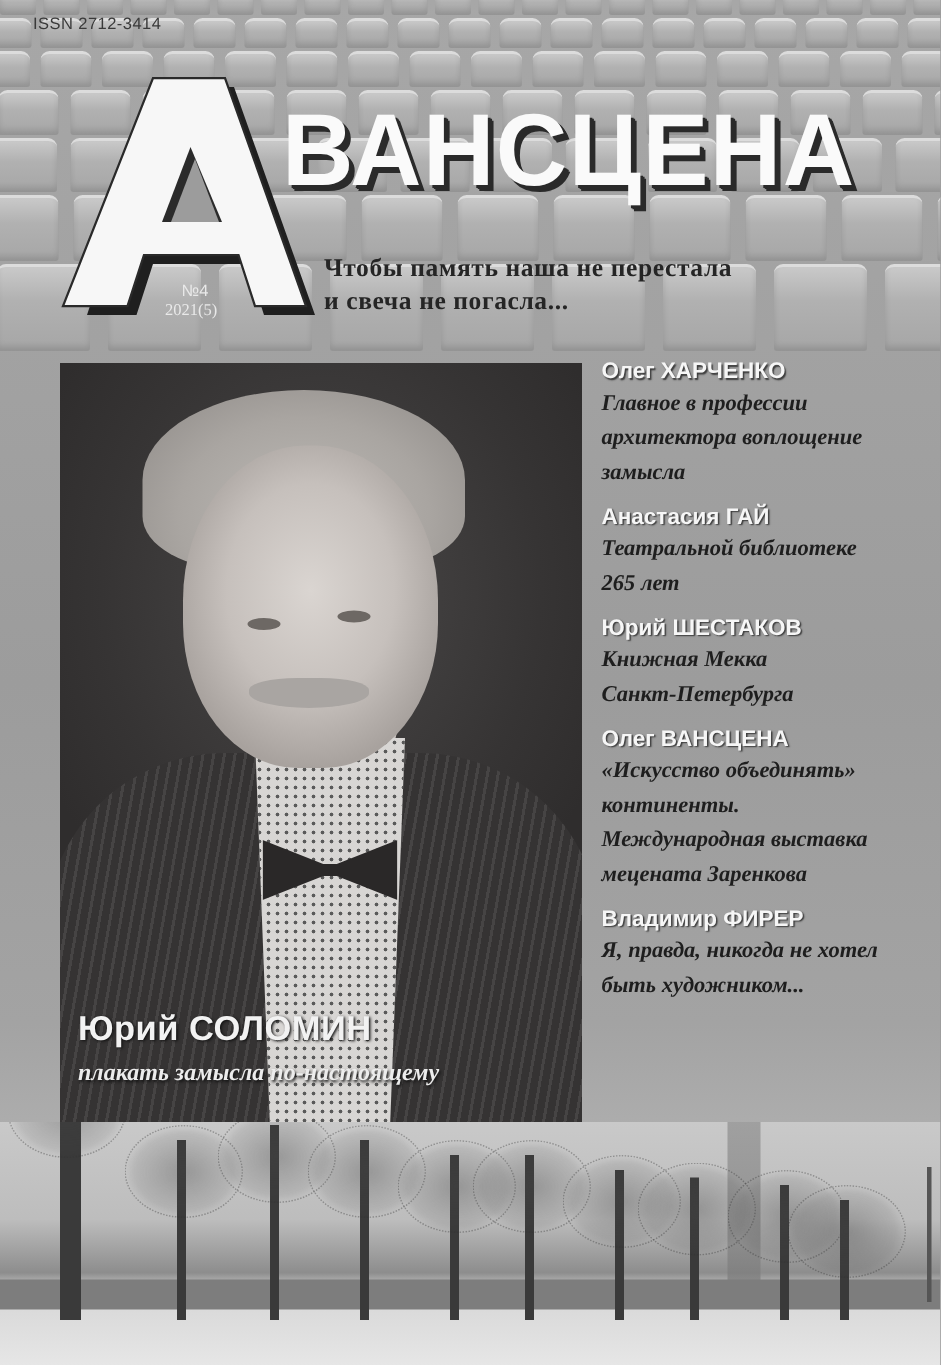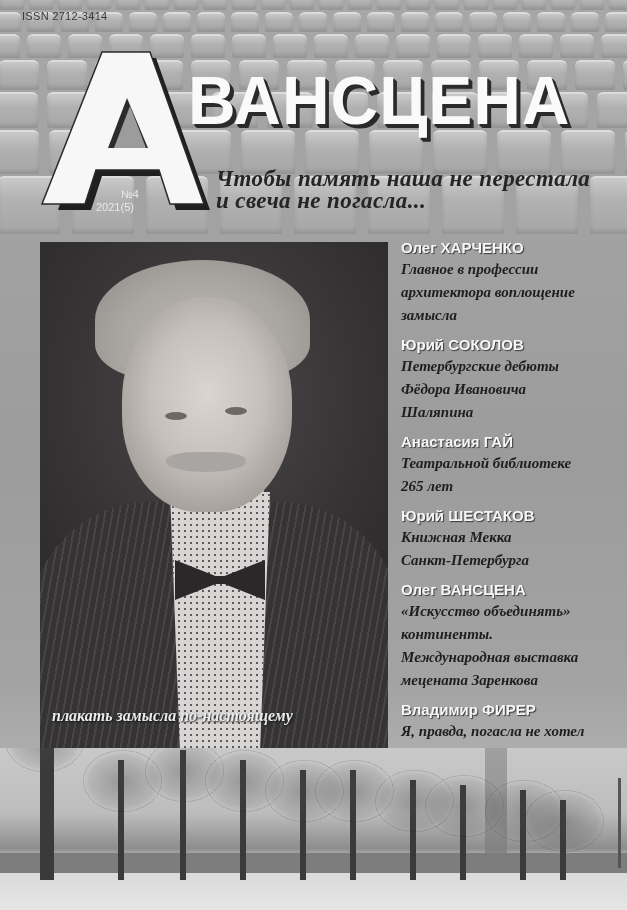--- a/index.html
+++ b/index.html
@@ -24,24 +24,24 @@
 
   
   .bigA { position: absolute; left: 40px; top: 50px; width: 175px; height: 165px; }
   .title-rest {
     position: absolute; left: 188px; top: 66px; font-weight: bold; font-size: 68px; line-height: 68px;
     color: #fafafa; letter-spacing: 1px;
     text-shadow: 4px 4px 0 #2a2a2a, 3px 3px 0 #2a2a2a, 2px 2px 0 #2a2a2a;
     transform: scaleX(0.97); transform-origin: left top;
   }
   .issue-no { position: absolute; left: 121px; top: 188px; font-size: 11px; color: #e9e9e9; }
-  .issue-year { position: absolute; left: 96px; top: 201px; font-size: 11px; color: #e9e9e9; }
+  .issue-year { position: absolute; left: 110px; top: 201px; font-size: 11px; color: #e9e9e9; font-family: Liberation Serif, serif; }
   .tagline {
-    position: absolute; left: 216px; top: 168px; font-family: "Liberation Serif", serif; font-style: italic;
-    font-weight: bold; font-size: 23px; line-height: 22px; color: #252525; letter-spacing: 0.4px;
+    position: absolute; left: 216px; top: 168px; font-family: "Liberation Serif", serif; 
+    font-weight: bold; font-size: 17px; line-height: 22px; color: #252525; letter-spacing: 0.4px;
   }
 
   
   .photo {
     position: absolute; left: 40px; top: 242px; width: 348px; height: 506px;
     background: #3c3a3a; overflow: hidden;
   }
   .photo .bg { position: absolute; inset: 0;
     background: radial-gradient(ellipse 60% 50% at 50% 30%, #4a4848 0%, #363434 70%, #2f2d2d 100%); }
   .photo .jacket { position: absolute; left: -10px; top: 260px; width: 370px; height: 280px;
@@ -244,58 +244,53 @@
     <div class="bg"></div>
     <div class="jacket"></div>
     <div class="neck"></div>
     <div class="shirt"></div>
     <div class="bowtie"></div>
     <div class="hair"></div>
     <div class="face"></div>
     <div class="eye" style="left:125px; top:170px;"></div>
     <div class="eye" style="left:185px; top:165px;"></div>
     <div class="mustache"></div>
+    <div class="caption-name">Юрий СОЛОМИН</div>
     <div class="caption-quote">
       <div>плакать замысла по-настоящему</div>
     </div>
   </div>
 
   <div class="contents" id="contents">
       <div class="entry">
         <div class="author"><span>Олег</span> <span>ХАРЧЕНКО</span></div>
         <div class="article">Главное в профессии
 архитектора воплощение
 замысла</div>
-      </div>
-      <div class="entry">
-        <div class="author"><span>Юрий</span> <span>СОКОЛОВ</span></div>
-        <div class="article">Петербургские дебюты
- Фёдора Ивановича
-Шаляпина</div>
       </div>
       <div class="entry">
         <div class="author"><span>Анастасия</span> <span>ГАЙ</span></div>
         <div class="article">Театральной библиотеке
 265 лет</div>
       </div>
       <div class="entry">
         <div class="author"><span>Юрий</span> <span>ШЕСТАКОВ</span></div>
         <div class="article">Книжная Мекка
 Санкт-Петербурга</div>
       </div>
       <div class="entry">
         <div class="author"><span>Олег</span> <span>ВАНСЦЕНА</span></div>
         <div class="article">«Искусство объединять»
 континенты.
 Международная выставка
 мецената Заренкова</div>
       </div>
       <div class="entry">
         <div class="author"><span>Владимир</span> <span>ФИРЕР</span></div>
-        <div class="article">Я, правда, погасла не хотел
+        <div class="article">Я, правда, никогда не хотел
 быть художником...</div>
       </div>
     </div>
 
   <div class="landscape" id="landscape">
     <div class="column"></div>
     <div class="embank"></div>
     <div class="lamp"></div>
   <div class="tree" style="left: 40px; height: 160px; width: 14px;"></div>
       <div class="tree" style="left: 118px; height: 120px; width: 6px;"></div>

